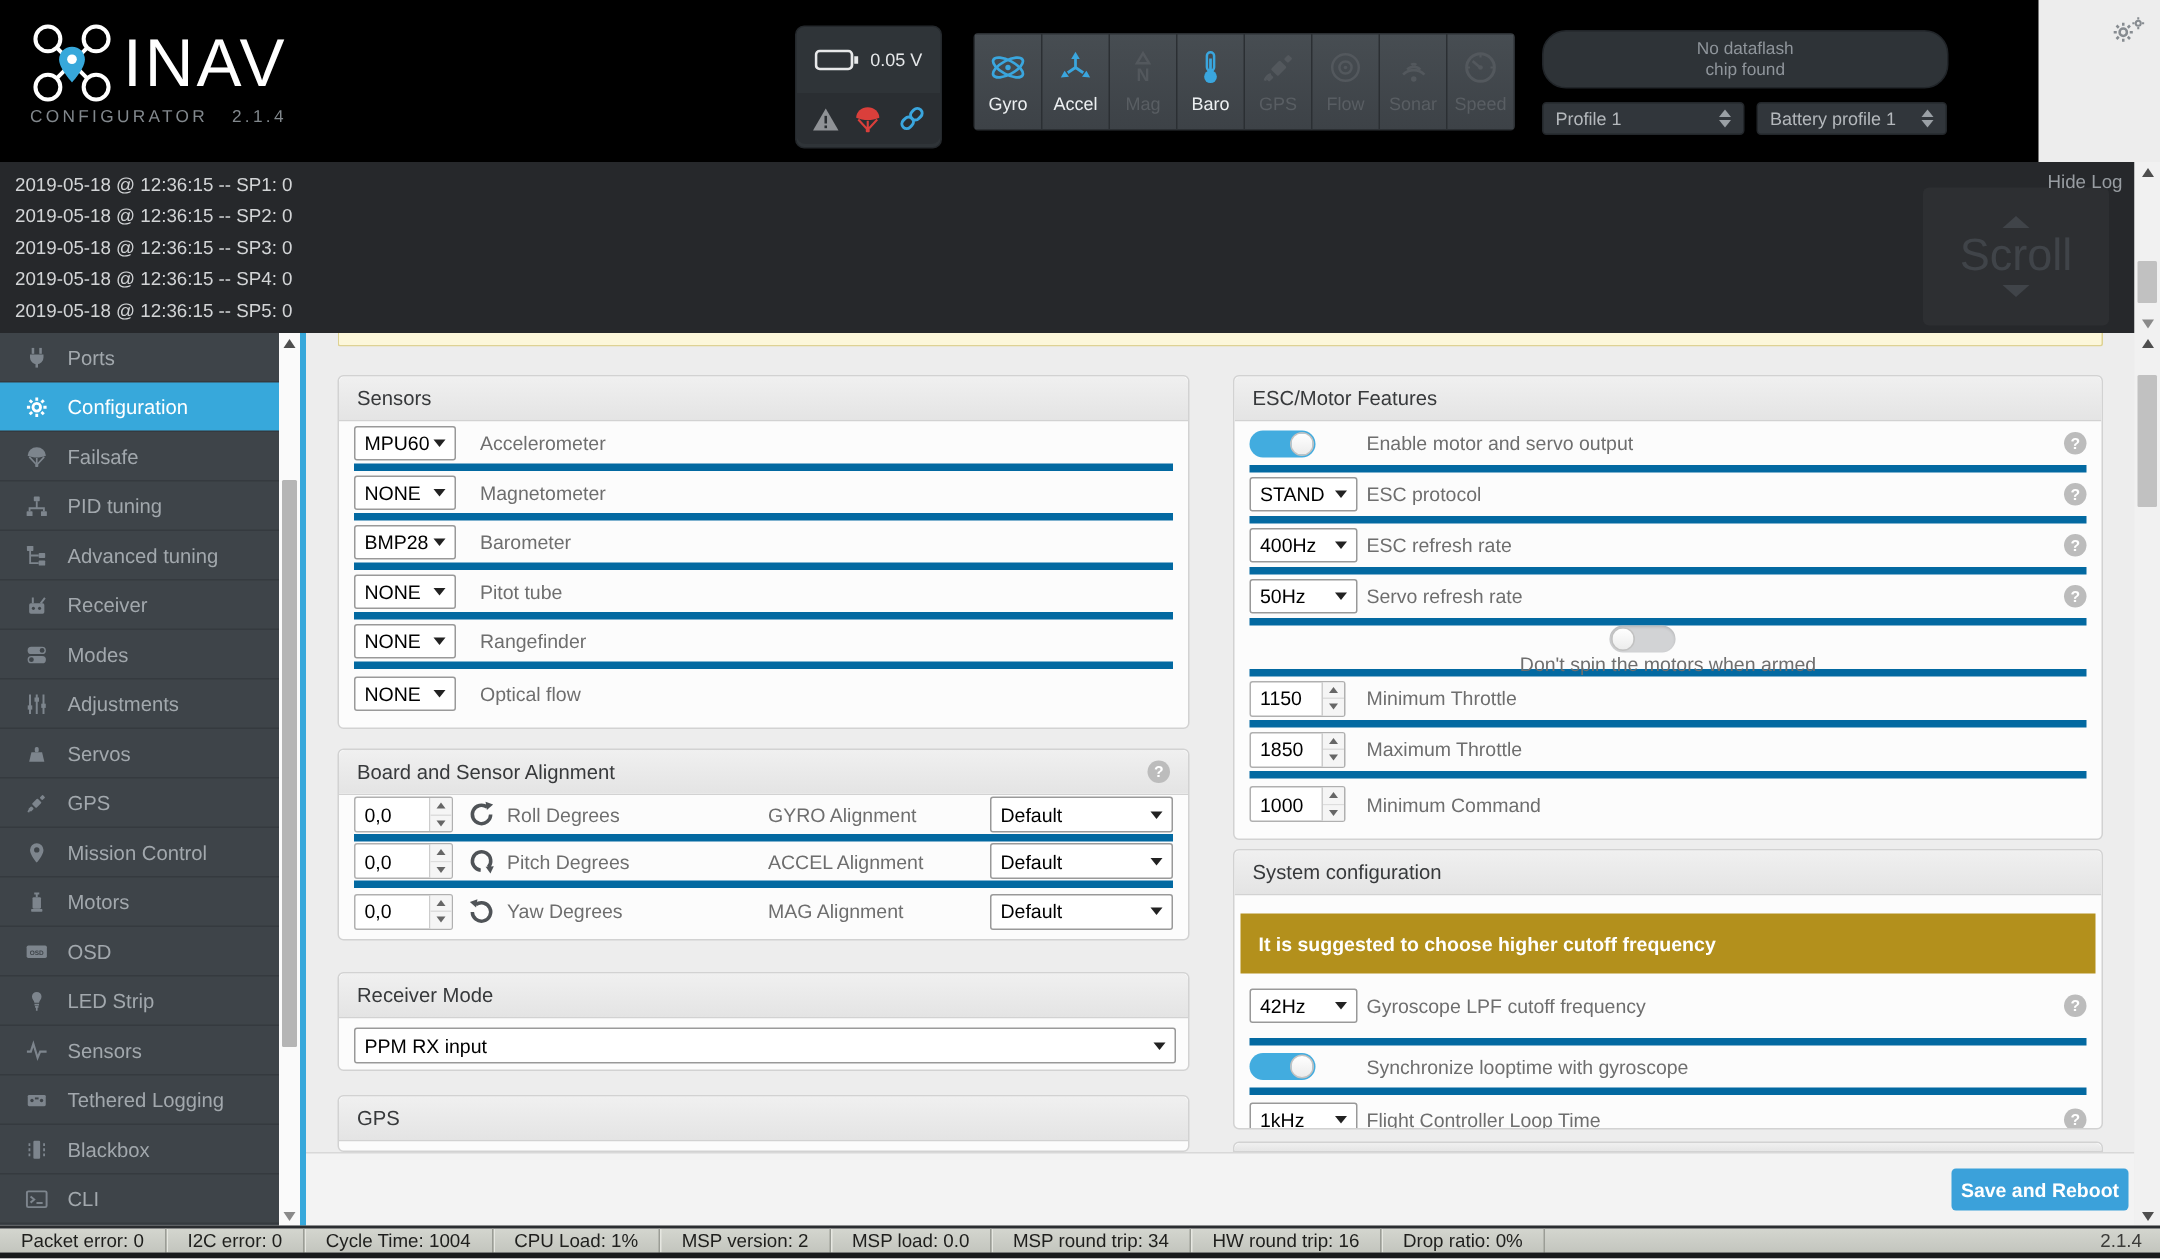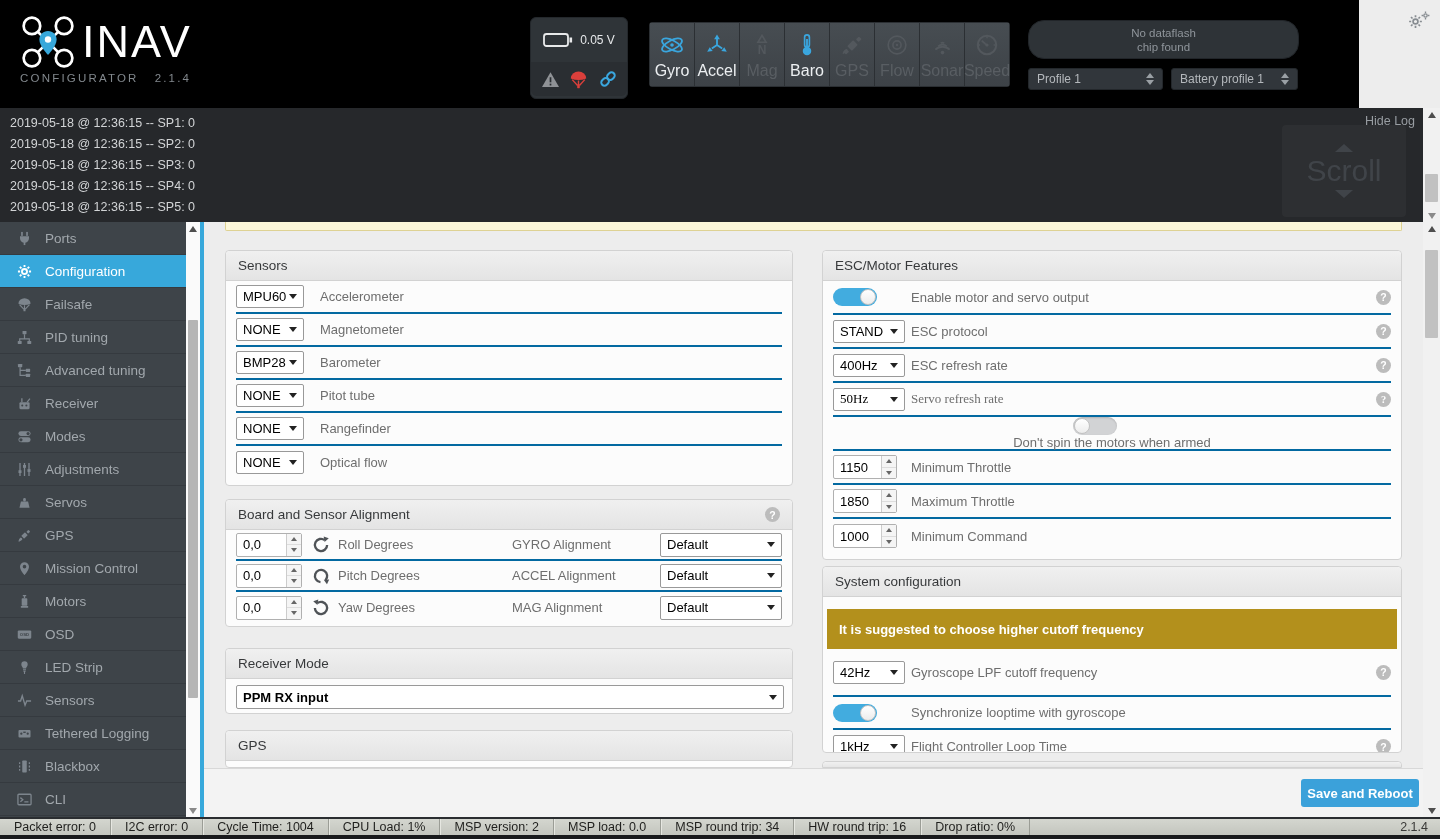--- a/index.html
+++ b/index.html
@@ -11,21 +11,21 @@
   .logo{position:absolute;left:20px;top:14px;width:240px}
   .logo-row{display:flex;align-items:center}
   .logo-title{color:#fff;font-size:45px;font-weight:400;letter-spacing:2px;margin-left:6px;line-height:56px}
   .logo-sub{color:#82888d;font-size:11.5px;letter-spacing:2.2px;margin-top:2px;display:flex;gap:16px}
   .batt-box{position:absolute;left:530px;top:17px;width:98px;height:82px;background:#2f3438;border:1px solid #24282c;border-radius:6px}
   .batt-top{height:44px;display:flex;align-items:center;justify-content:center;gap:7px;color:#e6e8ea;font-size:12px}
   .batt-icons{height:34px;display:flex;align-items:center;justify-content:space-evenly;background:#2a2e32;border-radius:0 0 6px 6px}
   .sensorbar{position:absolute;left:649px;top:22px;display:flex;gap:1px;background:#2b2f33;border:1px solid #2b2f33;border-radius:3px}
   .scell{width:44px;height:63px;background:linear-gradient(#474d52,#3d4247);display:flex;flex-direction:column;align-items:center;justify-content:flex-start;padding-top:7px}
   .scell .sic{height:30px;display:flex;align-items:center;justify-content:center;color:#53585d}
-  .scell .slb{font-size:16px;color:#595e63;margin-top:2px}
+  .scell .slb{font-size:12px;color:#595e63;margin-top:2px}
   .scell.on .sic{color:#3aa6de}
   .scell.on .slb{color:#eceff1}
   .dataflash{position:absolute;left:1028px;top:20px;width:271px;height:39px;background:#2e3337;border:1px solid #212529;border-radius:16px;display:flex;flex-direction:column;align-items:center;justify-content:center;color:#8f959b;font-size:11.5px;line-height:14px}
   .profsel{position:absolute;top:68px;height:22px;background:#31363b;border:1px solid #23272b;border-radius:3px;display:flex;align-items:center;padding:0 8px;color:#b4b8bc;font-size:12px;cursor:pointer}
   .profsel .dbl{margin-left:auto;display:flex;flex-direction:column;gap:2px}
   .tri-u{width:0;height:0;border-left:4px solid transparent;border-right:4px solid transparent;border-bottom:5px solid #9aa0a5}
   .tri-d{width:0;height:0;border-left:4px solid transparent;border-right:4px solid transparent;border-top:5px solid #9aa0a5}
   .disc{position:absolute;left:1315px;top:18px;width:90px;text-align:center;cursor:pointer}
   .disc-circle{width:48px;height:48px;border-radius:50%;background:#d62f2c;margin:0 auto;display:flex;align-items:center;justify-content:center}
   .disc-label{margin-top:7px;color:#f3f4f5;font-size:12.5px}
@@ -56,21 +56,21 @@
   .sitem.active .lb{color:#fff}
   .bluebar{position:absolute;left:200px;top:222px;width:4px;height:595px;background:#37a8db}
   
   .content{position:absolute;left:204px;top:222px;width:1219px;height:595px;background:#ededed;overflow:hidden}
   .notice{position:absolute;left:21px;top:0;width:1177px;height:9px;background:#fcf7da;border:1px solid #ded293;border-top:none;border-radius:0 0 2px 2px}
   .col{position:absolute;top:28px}
   .col.left{left:21px;width:568px}
   .col.right{left:618px;width:580px}
   .panel{background:#fcfcfc;border:1px solid #d2d2d2;border-radius:4px;position:relative;overflow:hidden}
   .phead{height:30px;line-height:29px;background:linear-gradient(#f0f0f0,#e4e4e4);border-bottom:1px solid #d2d2d2;font-size:13.5px;color:#37393b;padding-left:12px;border-radius:4px 4px 0 0}
-  .row{display:flex;align-items:center;margin:0 10px;border-bottom:2px solid #0369a1}
+  .row{display:flex;align-items:center;margin:0 10px;border-bottom:5px solid #0369a1}
   .row:last-child{border-bottom:none}
   .slot{width:78px;flex:none;display:flex;align-items:center}
   .rlabel{font-size:13px;color:#6e6e6e}
   .selbox{height:23px;background:#fff;border:1px solid #999;border-radius:2px;display:flex;align-items:center;padding:0 6px;font-size:13px;color:#000;cursor:pointer}
   .selbox .caret{margin-left:auto;width:0;height:0;border-left:4px solid transparent;border-right:4px solid transparent;border-top:5px solid #222}
   .numbox{height:24px;background:#fff;border:1px solid #b0b0b0;border-radius:2px;display:flex;align-items:stretch;font-size:13px;color:#000;cursor:text}
   .numbox .nv{flex:1;display:flex;align-items:center;padding-left:6px}
   .numbox .spin{width:15px;border-left:1px solid #ccc;display:flex;flex-direction:column}
   .numbox .spin i{flex:1;display:flex;align-items:center;justify-content:center;background:#f5f5f5;cursor:pointer}
   .numbox .spin i:first-child{border-bottom:1px solid #ddd}
@@ -668,21 +668,21 @@
           <span class="rlabel" style="margin-left: 8px;">Yaw Degrees</span>
           <span class="alabel">MAG Alignment</span>
           <div class="selbox" style="width: 122px; height: 24px;">
             <span>Default</span>
             <i class="caret"></i>
           </div>
         </div>
       </div>
       <div class="panel" style="height: 66px; margin-bottom: 16px;">
         <div class="phead">Receiver Mode</div>
-        <div style="padding: 6px 10px; font-weight: bold;">
+        <div style="padding: 6px 10px;">
           <div class="selbox" style="width: 548px; height: 24px;">
             <span>PPM RX input</span>
             <i class="caret"></i>
           </div>
         </div>
       </div>
       <div class="panel" style="height: 38px;">
         <div class="phead">GPS</div>
       </div>
     </div>
@@ -711,21 +711,21 @@
         <div class="row" style="height: 34px;">
           <span class="slot">
             <div class="selbox" style="width: 72px; height: 23px;">
               <span>400Hz</span>
               <i class="caret"></i>
             </div>
           </span>
           <span class="rlabel">ESC refresh rate</span>
           <div class="help">?</div>
         </div>
-        <div class="row" style="height: 34px; font-family: Liberation Serif, serif;">
+        <div class="row" style="height: 34px;">
           <span class="slot">
             <div class="selbox" style="width: 72px; height: 23px;">
               <span>50Hz</span>
               <i class="caret"></i>
             </div>
           </span>
           <span class="rlabel">Servo refresh rate</span>
           <div class="help">?</div>
         </div>
         <div class="row" style="height: 34px; flex-direction: column;">

